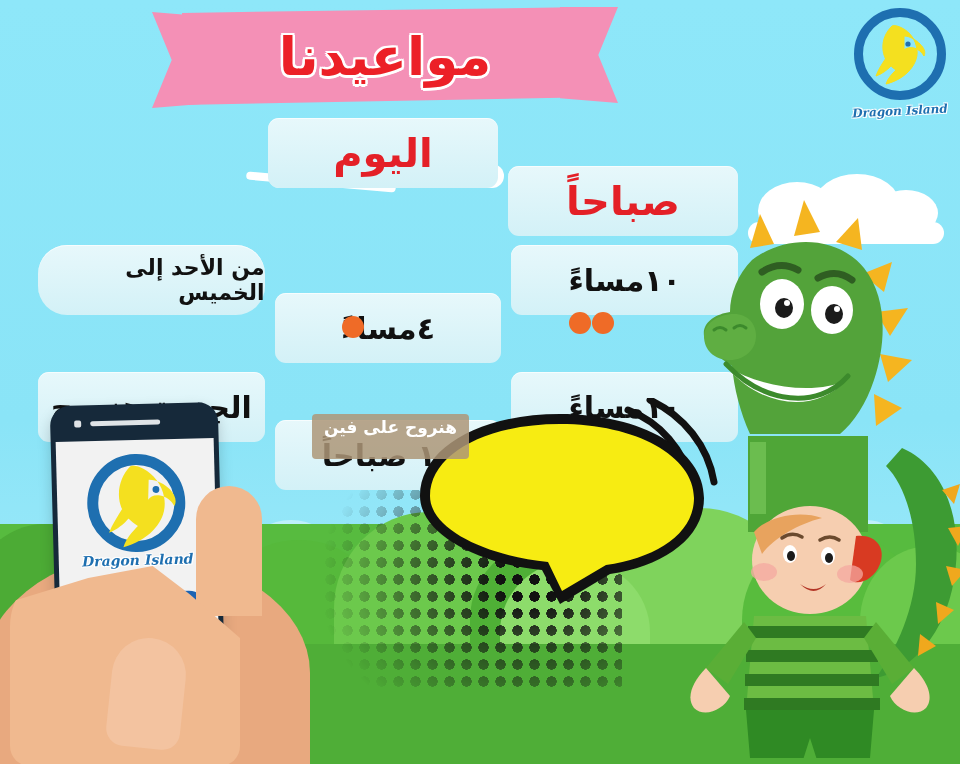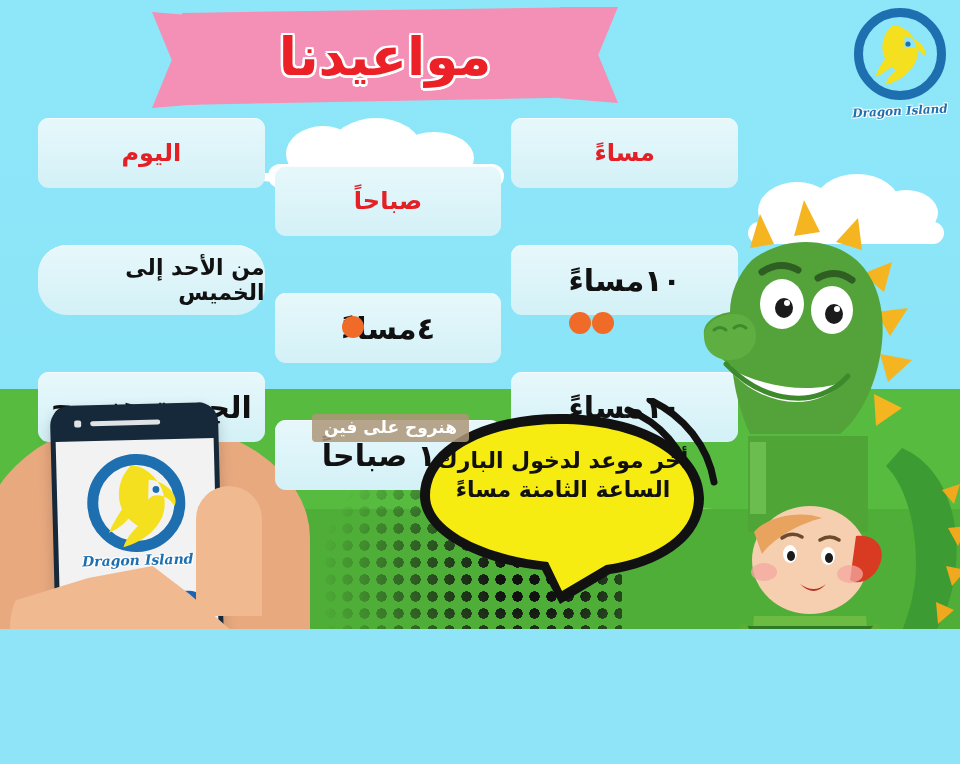--- a/index.html
+++ b/index.html
@@ -5,21 +5,21 @@
 <style>
   * { margin:0; padding:0; box-sizing:border-box; }
   html,body { width:960px; height:764px; overflow:hidden; }
   body {
     font-family:"DejaVu Sans","Liberation Sans",sans-serif;
     background:#8fe4f7;
     position:relative;
   }
 
   
-  #stage { position:absolute; inset:0; width:960px; height:629px; overflow:hidden; }
+  #stage { position:absolute; inset:0; width:960px; height:764px; overflow:hidden; }
 
   
   .sky {
     position:absolute; left:0; top:0; width:960px; height:764px;
     background:linear-gradient(#8ee7f9 0%, #8ae4f7 55%, #a9ecfb 100%);
   }
 
   
   .cloud { position:absolute; background:#ffffff; border-radius:50%; }
   .cloudgrp { position:absolute; }
@@ -84,21 +84,21 @@
     background:linear-gradient(180deg,#e7f8fb 0%, #d3f1f7 100%);
     display:flex; align-items:center; justify-content:center;
     box-shadow:0 1px 0 rgba(255,255,255,.65) inset;
   }
   .c-day  { width:230px; }
   .c-morn { width:230px;margin-top:48px; }
   .c-eve  { width:230px; }
   .row .cell:nth-child(1){ order:3; }
   .row .cell:nth-child(2){ order:2; }
   .row .cell:nth-child(3){ order:1; }
-  .head .cell { color:#e42027; font-size:24px; font-weight:bold; }
+  .head .cell { color:#e42027; font-size:40px; font-weight:bold; }
   .body .cell { color:#111; font-size:30px; font-weight:bold; }
   .body .cell.small { font-size:22px;border-radius:29px; }
 
   
   .logo { position:absolute; left:848px; top:6px; width:104px; height:112px; }
   .logo-ring {
     position:absolute; left:6px; top:2px; width:92px; height:92px;
     border:9px solid #1e6fb0; border-radius:50%; background:transparent;
   }
   .logo-word {
@@ -184,21 +184,21 @@
     position:absolute; left:300px; top:338px; z-index:7;
     font-family:"DejaVu Sans","Liberation Sans",sans-serif;
     font-size:68px; font-weight:bold; color:#fff; letter-spacing:-1px;
     direction:ltr;
     text-shadow:0 2px 3px rgba(0,0,0,.28);
   }
   .wm-dot { position:absolute; width:22px; height:22px; background:#ef6b27; border-radius:50%; z-index:7; }
   .wm-tag {
     position:absolute; left:312px; top:414px; z-index:8;
     background:rgba(173,150,120,.85); color:#fff;
-    padding:3px 12px 5px; border-radius:4px;
+    padding:3px 12px 22px; border-radius:4px;
     font-size:17px; font-weight:bold;
   }
 
   
   .char { position:absolute; z-index:4; }
 </style>
 </head>
 <body>
 
 <div id="stage">
@@ -266,21 +266,20 @@
       <circle cx="60" cy="38" r="2.6" fill="#1e6fb0"></circle>
     </svg>
     <div class="logo-word">Dragon Island</div>
   </div>
 
   <div class="table">
 
     <div class="row head">
       <div class="cell c-day">اليوم</div>
       <div class="cell c-morn">صباحاً</div>
-      <div class="cell c-eve">مساءً</div>
     </div>
 
     <div class="row body">
       <div class="cell c-day small">من الأحد إلى الخميس</div>
       <div class="cell c-morn">٤مساءً</div>
       <div class="cell c-eve">١٠مساءً</div>
     </div>
 
     <div class="row body">
       <div class="cell c-day">الجمعة هنروح</div>
@@ -382,24 +381,20 @@
       <g stroke="#111" stroke-width="7" fill="none" stroke-linecap="round">
         <path d="M236 12 C268 24 292 52 300 86"></path>
         <path d="M258 2 C292 18 316 48 322 84"></path>
       </g>
 
       <path d="M168 16 C250 16 312 52 312 100 C312 140 272 168 218 176
                L168 206 L150 172 C86 166 28 136 28 98 C28 50 88 16 168 16 Z" fill="#111"></path>
       <path d="M168 26 C244 26 302 58 302 100 C302 136 264 160 214 167
                L170 193 L156 164 C96 158 38 132 38 98 C38 56 94 26 168 26 Z" fill="#f7ec12"></path>
     </svg>
-    <div class="bubble-text">
-      <div>أخر موعد لدخول البارك</div>
-      <div>الساعة الثامنة مساءً</div>
-    </div>
   </div>
 
   <div class="finger-top"></div>
 
   <div class="phone">
     <div class="phone-cam"></div>
     <div class="phone-speaker"></div>
     <div class="phone-screen">
       <div class="ph-logo-ring"></div>
       <svg width="158" height="130" viewBox="0 0 158 130" style="position:absolute;left:0;top:0;">

